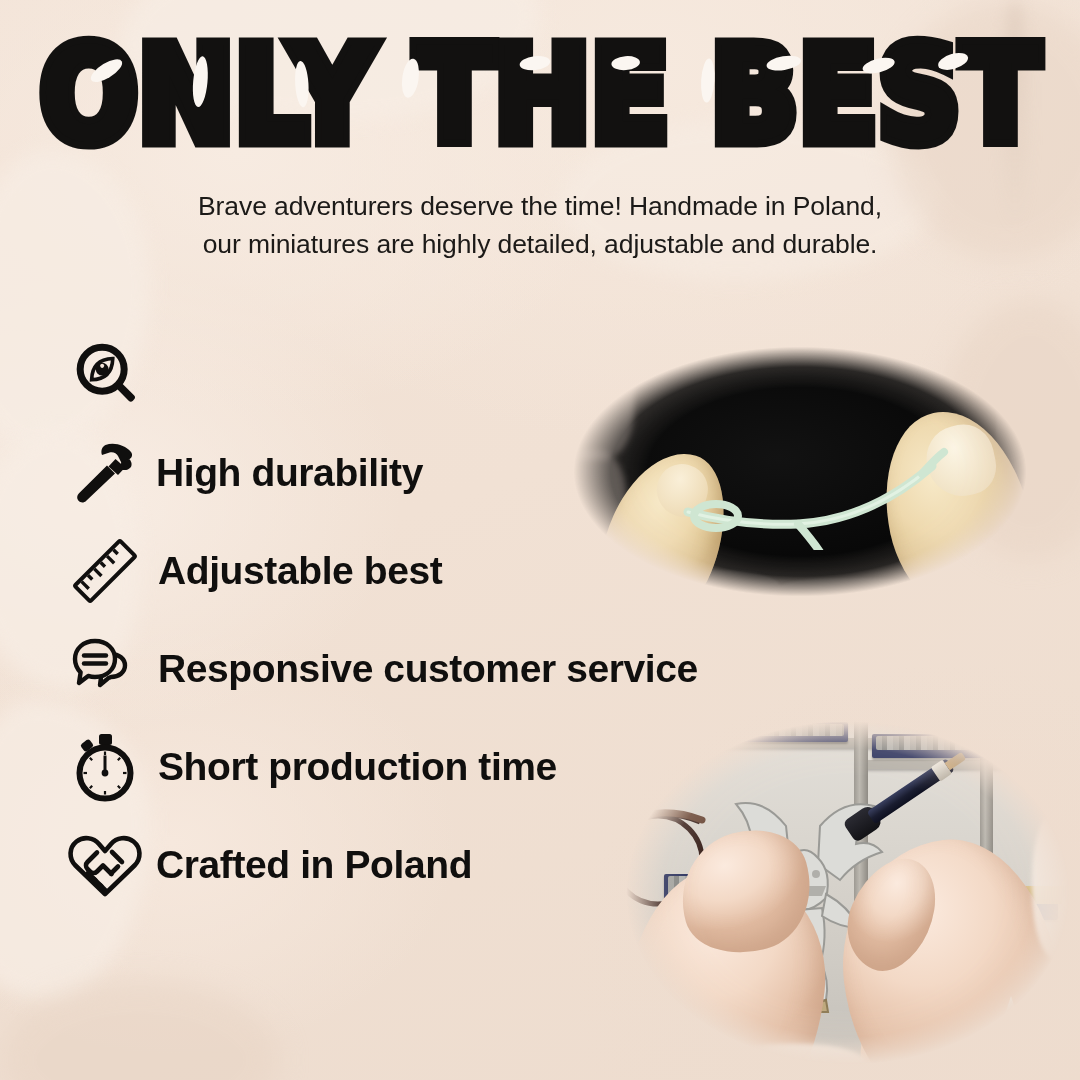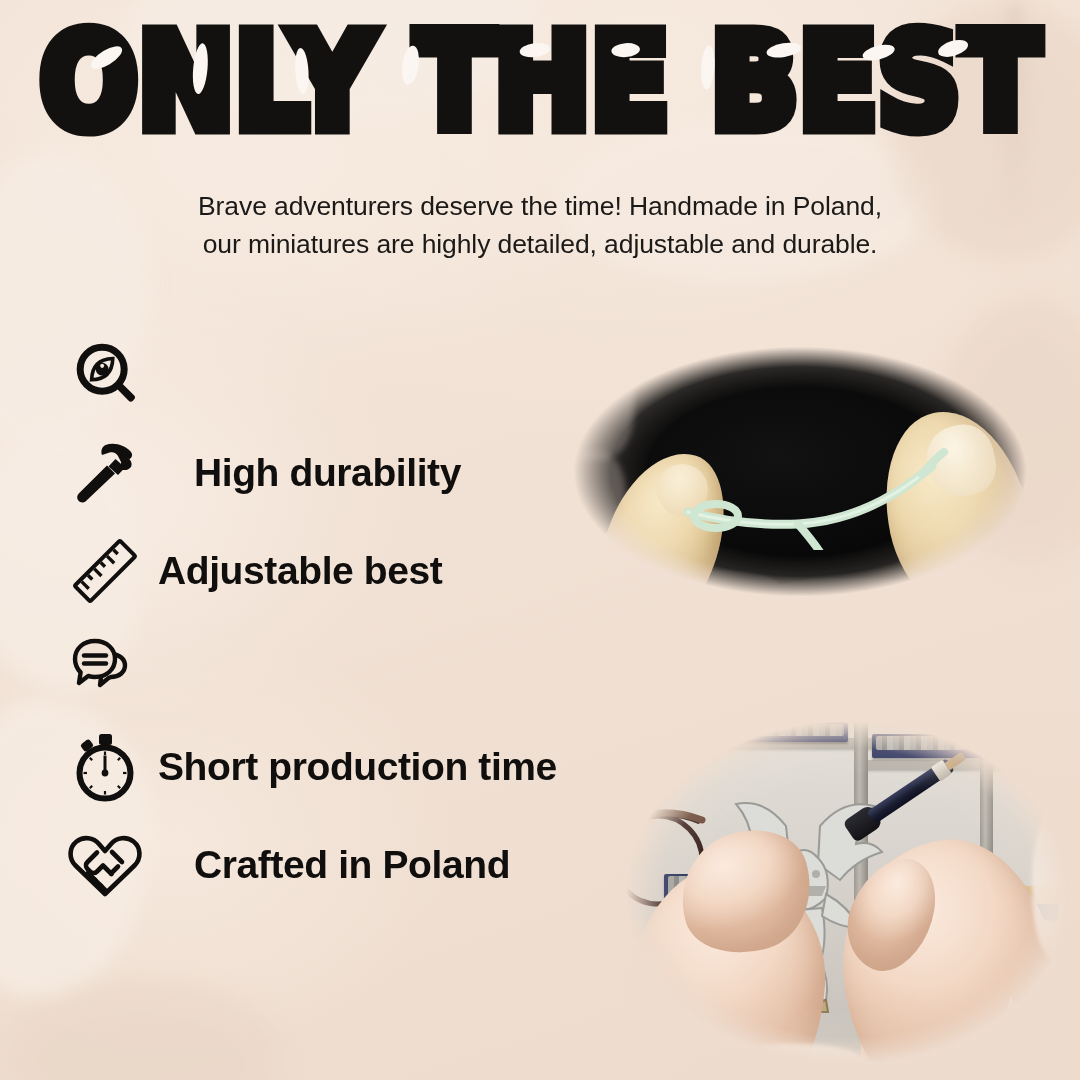--- a/index.html
+++ b/index.html
@@ -54,21 +54,21 @@
     width: 26px; height: 230px;
     background: linear-gradient(180deg, rgba(222,203,188,.75), rgba(222,203,188,0));
     filter: blur(7px);
     border-radius: 50%;
   }
 
   
   .headline-wrap {
     position: absolute;
     left: 0; right: 0;
-    top: 20px;
+    top: 33px;
     text-align: center;
   }
   .headline {
     position: relative;
     display: inline-block;
     font-family: "DejaVu Sans", sans-serif;
     font-weight: bold;
     font-size: 112px;
     line-height: .96;
     letter-spacing: 1px;
@@ -134,21 +134,21 @@
   }
   .feature .ico svg { display: block; }
   .feature .label {
     font-family: "Liberation Sans", sans-serif;
     font-weight: bold;
     font-size: 39px;
     letter-spacing: -0.4px;
     color: #100F0E;
     white-space: nowrap;
   }
-  .f-indent-1 .label { padding-left: 8px; margin-left: 38px; }
+  .f-indent-1 .label { padding-left: 8px; }
   .f-indent-2 .label { padding-left: 10px; }
 
   
   .photo-top {
     position: absolute;
     left: 520px;
     top: 300px;
     width: 560px;
     height: 330px;
   }
@@ -460,20 +460,21 @@
       <span class="ico">
         <svg width="76" height="76" viewBox="0 0 76 76">
           <g fill="none" stroke="#100F0E" stroke-width="4.4" stroke-linejoin="round" stroke-linecap="round">
             <path d="M44 46 C52 46 58 41 58 34.5 C58 28 52 23 44 23 C36 23 30 28 30 34.5 C30 38 31.6 41 34.4 43.2 L33 54 L42 46.6 C42.7 46.9 43.3 46 44 46 Z"></path>
             <path d="M28 10 C40 10 48 18 48 28 C48 38 40 46 28 46 C25.6 46 23.3 45.6 21.2 44.9 L12 52 L13.6 41.4 C10.4 38.1 8 33.4 8 28 C8 18 16 10 28 10 Z" fill="#F2E3D7"></path>
             <line x1="17" y1="24.5" x2="39" y2="24.5"></line>
             <line x1="17" y1="32.5" x2="39" y2="32.5"></line>
           </g>
         </svg>
       </span>
+      <span class="label">Responsive customer service</span>
     </div>
 
     <div class="feature f-indent-2">
       <span class="ico">
         <svg width="72" height="72" viewBox="0 0 72 72">
           <g fill="#100F0E">
             <rect x="30" y="3" width="13" height="11" rx="2.5"></rect>
             <rect x="12.5" y="10" width="11" height="9" rx="2.5" transform="rotate(-38 18 14.5)"></rect>
           </g>
           <circle cx="36" cy="42" r="25.5" fill="none" stroke="#100F0E" stroke-width="6"></circle>

